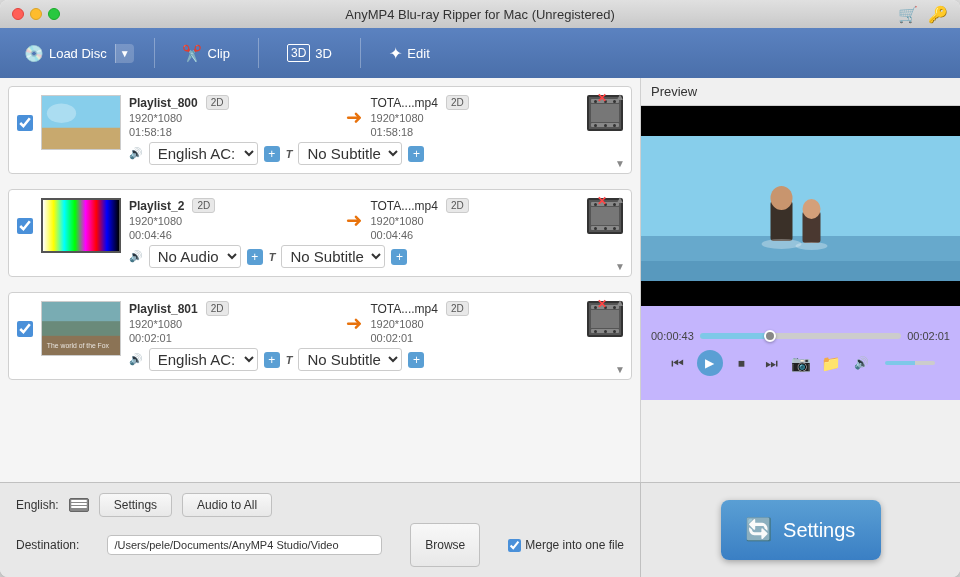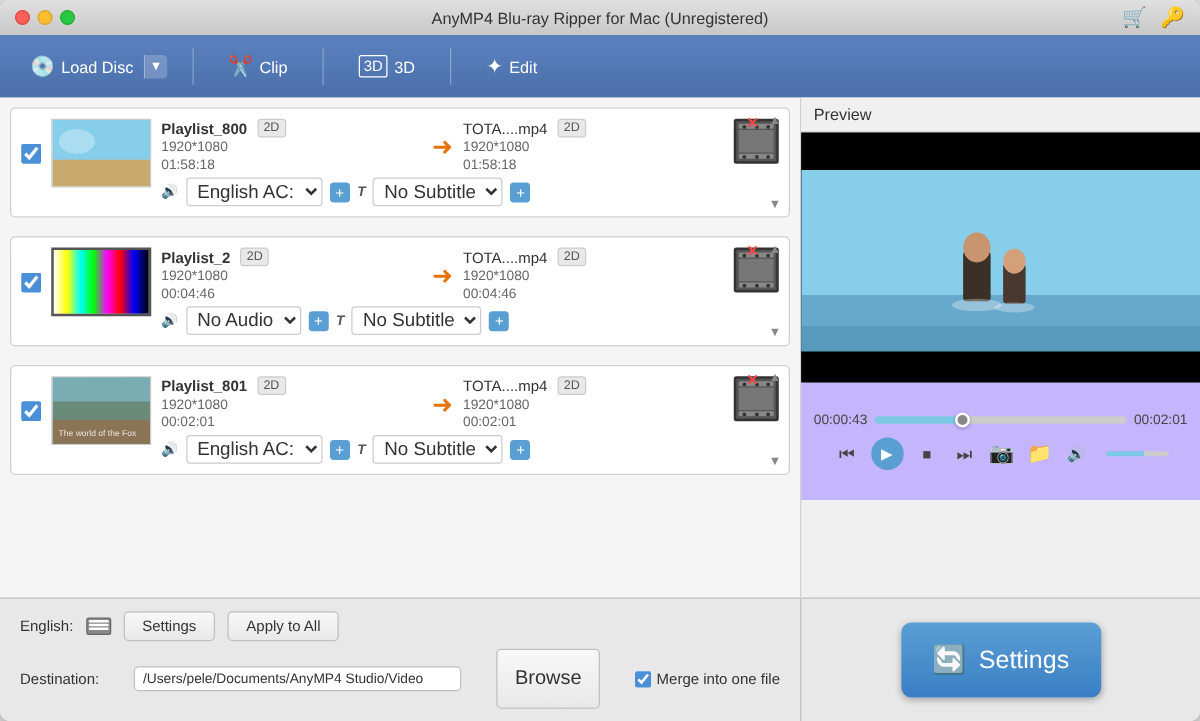--- a/index.html
+++ b/index.html
@@ -94,21 +94,21 @@
     .snap-btn { font-size: 16px; color: #555; cursor: pointer; }
     .profile-row { display: flex; align-items: center; gap: 10px; margin-bottom: 6px; }
     .profile-label { font-size: 12px; color: #333; font-weight: 500; }
     .profile-icon { width: 20px; height: 14px; background: #888; border: 1px solid #666; border-radius: 2px; display: flex; flex-direction: column; gap: 1px; padding: 1px; }
     .profile-line { height: 2px; background: white; border-radius: 1px; }
     .profile-select { flex: 1; max-width: 340px; padding: 3px 6px; border: 1px solid #c0c0c0; border-radius: 4px; background: white; font-size: 12px; color: #333; }
     .profile-btn { padding: 4px 14px; border: 1px solid #c0c0c0; border-radius: 4px; background: linear-gradient(to bottom, #f8f8f8, #e8e8e8); font-size: 12px; color: #333; cursor: pointer; }
     .dest-row { display: flex; align-items: center; gap: 28px; }
     .dest-label { font-size: 12px; color: #333; font-weight: 500; }
     .dest-input { flex: 1; max-width: 340px; padding: 3px 6px; border: 1px solid #c0c0c0; border-radius: 4px; background: white; font-size: 11px; color: #333; }
-    .dest-btn { padding: 14px 14px; border: 1px solid #c0c0c0; border-radius: 4px; background: linear-gradient(to bottom, #f8f8f8, #e8e8e8); font-size: 16px; color: #333; cursor: pointer; }
+    .dest-btn { padding: 14px 14px; border: 1px solid #c0c0c0; border-radius: 4px; background: linear-gradient(to bottom, #f8f8f8, #e8e8e8); font-size: 12px; color: #333; cursor: pointer; }
     .merge-cb { display: flex; align-items: flex-end; gap: 4px; font-size: 12px; color: #333; }
     .merge-cb input { accent-color: #4a90d9; }
     .convert-btn { width: 160px; height: 60px; background: linear-gradient(to bottom, #5a9fd4, #3a7fc4); border-radius: 8px; display: flex; align-items: center; justify-content: center; gap: 10px; cursor: pointer; box-shadow: 0 2px 6px rgba(0,0,0,0.3); }
     .convert-icon { color: white; font-size: 22px; }
     .convert-text { color: white; font-size: 20px; font-weight: 500; }
 
     
     .bottom-wrap { display: flex; align-items: stretch; background: #e8e8e8; border-top: 1px solid #c0c0c0; flex-shrink: 0; }
     .bottom-left { flex: 1; padding: 10px 16px; }
     .bottom-right { width: 320px; display: flex; align-items: center; justify-content: center; border-left: 1px solid #c0c0c0; padding: 8px; }
@@ -405,21 +405,21 @@
   <div class="bottom-wrap">
     <div class="bottom-left">
       <div class="profile-row">
         <span class="profile-label">English:</span>
         <div class="profile-icon">
           <div class="profile-line"></div>
           <div class="profile-line"></div>
           <div class="profile-line"></div>
         </div>
         <button class="profile-btn">Settings</button>
-        <button class="profile-btn">Apply to All</button>
+        <button class="profile-btn">Audio to All</button>
       </div>
       <div class="dest-row">
         <span class="dest-label">Destination:</span>
         <input type="text" class="dest-input" value="/Users/pele/Documents/AnyMP4 Studio/Video" style="">
         <button class="dest-btn">Browse</button>
         <label class="merge-cb">
           <input type="checkbox" checked="" style="">
           <span>Merge into one file</span>
         </label>
       </div>

